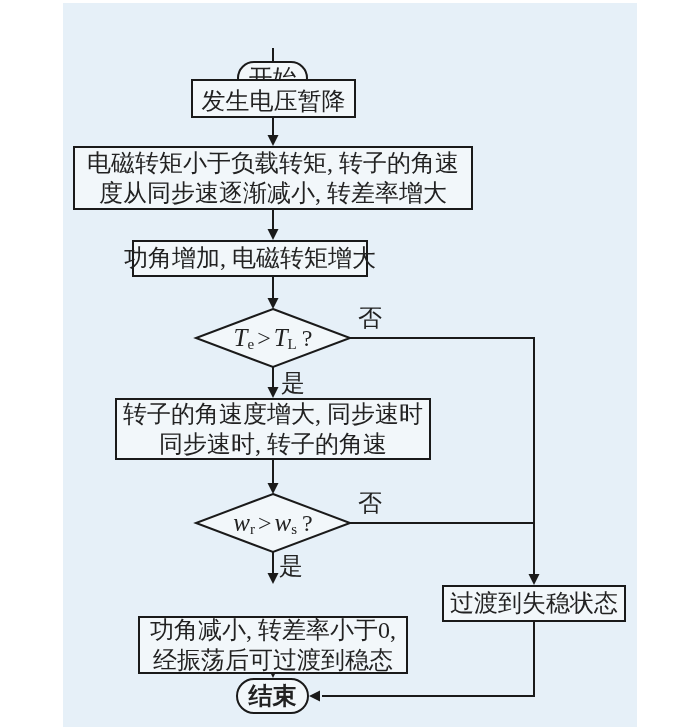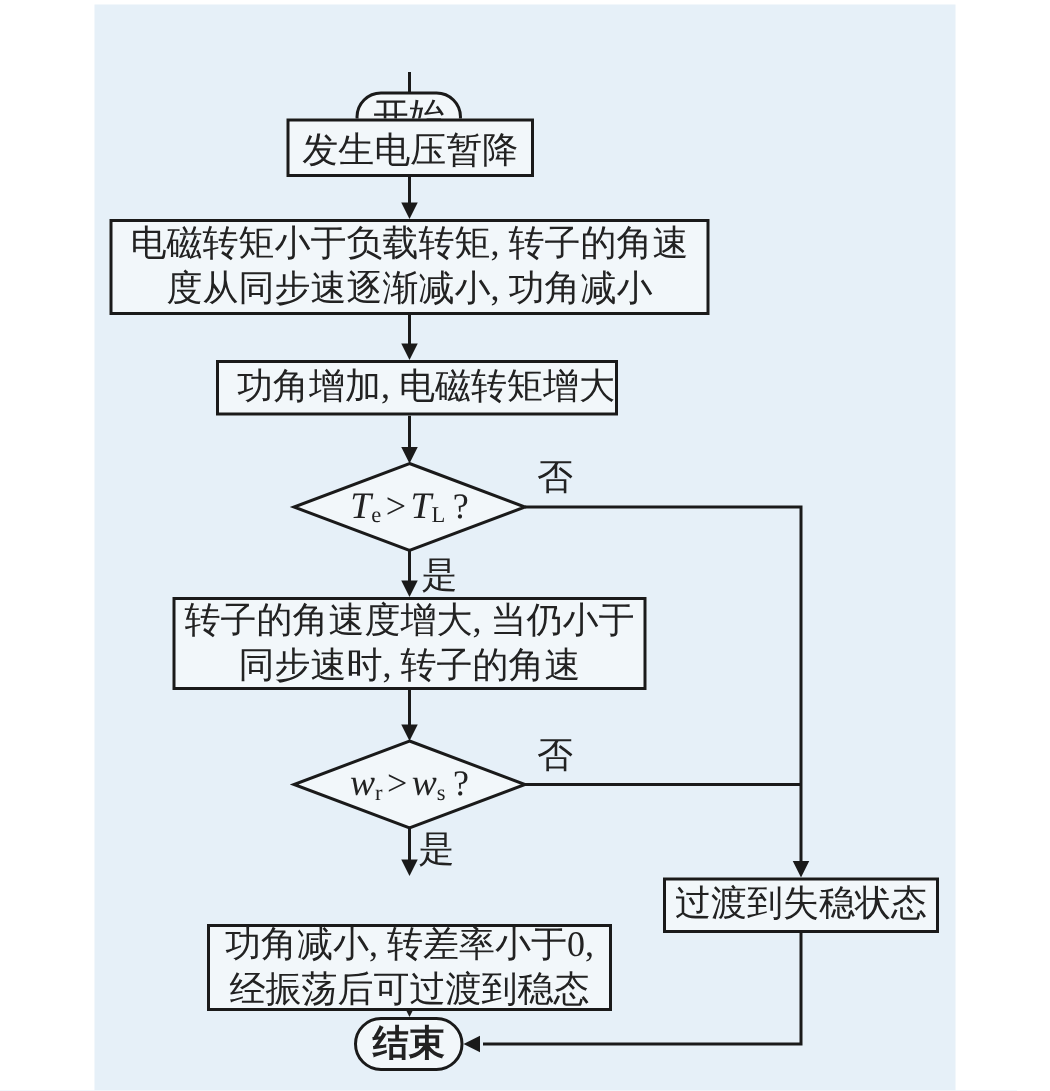--- a/index.html
+++ b/index.html
@@ -79,41 +79,41 @@
   <div class="node pill" style="left:237px;top:14px;width:71px;height:34px;margin-top:47px;">
     <span>开始</span>
   </div>
 
   <div class="node" style="left:191px;top:79px;width:165px;height:39px;justify-content:flex-end;">
     <span>发生电压暂降</span>
   </div>
 
   <div class="node" style="left:73px;top:146px;width:400px;height:64px;">
     <span>电磁转矩小于负载转矩, 转子的角速</span>
-    <span>度从同步速逐渐减小, 功角减小</span>
+    <span>度从同步速逐渐减小, 转差率增大</span>
   </div>
 
-  <div class="node" style="left:144px;top:240px;width:268px;height:37px;align-items:flex-end;">
+  <div class="node" style="left:132px;top:240px;width:236px;height:37px;">
     <span>功角增加, 电磁转矩增大</span>
   </div>
 
   <div class="dlabel" style="left:196px;top:309px;width:154px;height:58px;">
     <span class="mvar">T</span>
       <span class="msub">e</span>
       <span class="mop">&gt;</span>
       <span class="mvar">T</span>
       <span class="msub">L</span>
       <span class="mq">?</span>
   </div>
 
   <div class="tag" style="left:358px;top:302px;">否</div>
   <div class="tag" style="left:281px;top:367px;">是</div>
 
   <div class="node" style="left:115px;top:398px;width:316px;height:62px;">
-    <span>转子的角速度增大, 当仍小于</span>
+    <span>转子的角速度增大, 同步速时</span>
     <span>同步速时, 转子的角速</span>
   </div>
 
   <div class="dlabel" style="left:196px;top:494px;width:154px;height:58px;">
     <span class="mvar">w</span>
       <span class="msub">r</span>
       <span class="mop">&gt;</span>
       <span class="mvar">w</span>
       <span class="msub">s</span>
       <span class="mq">?</span>

